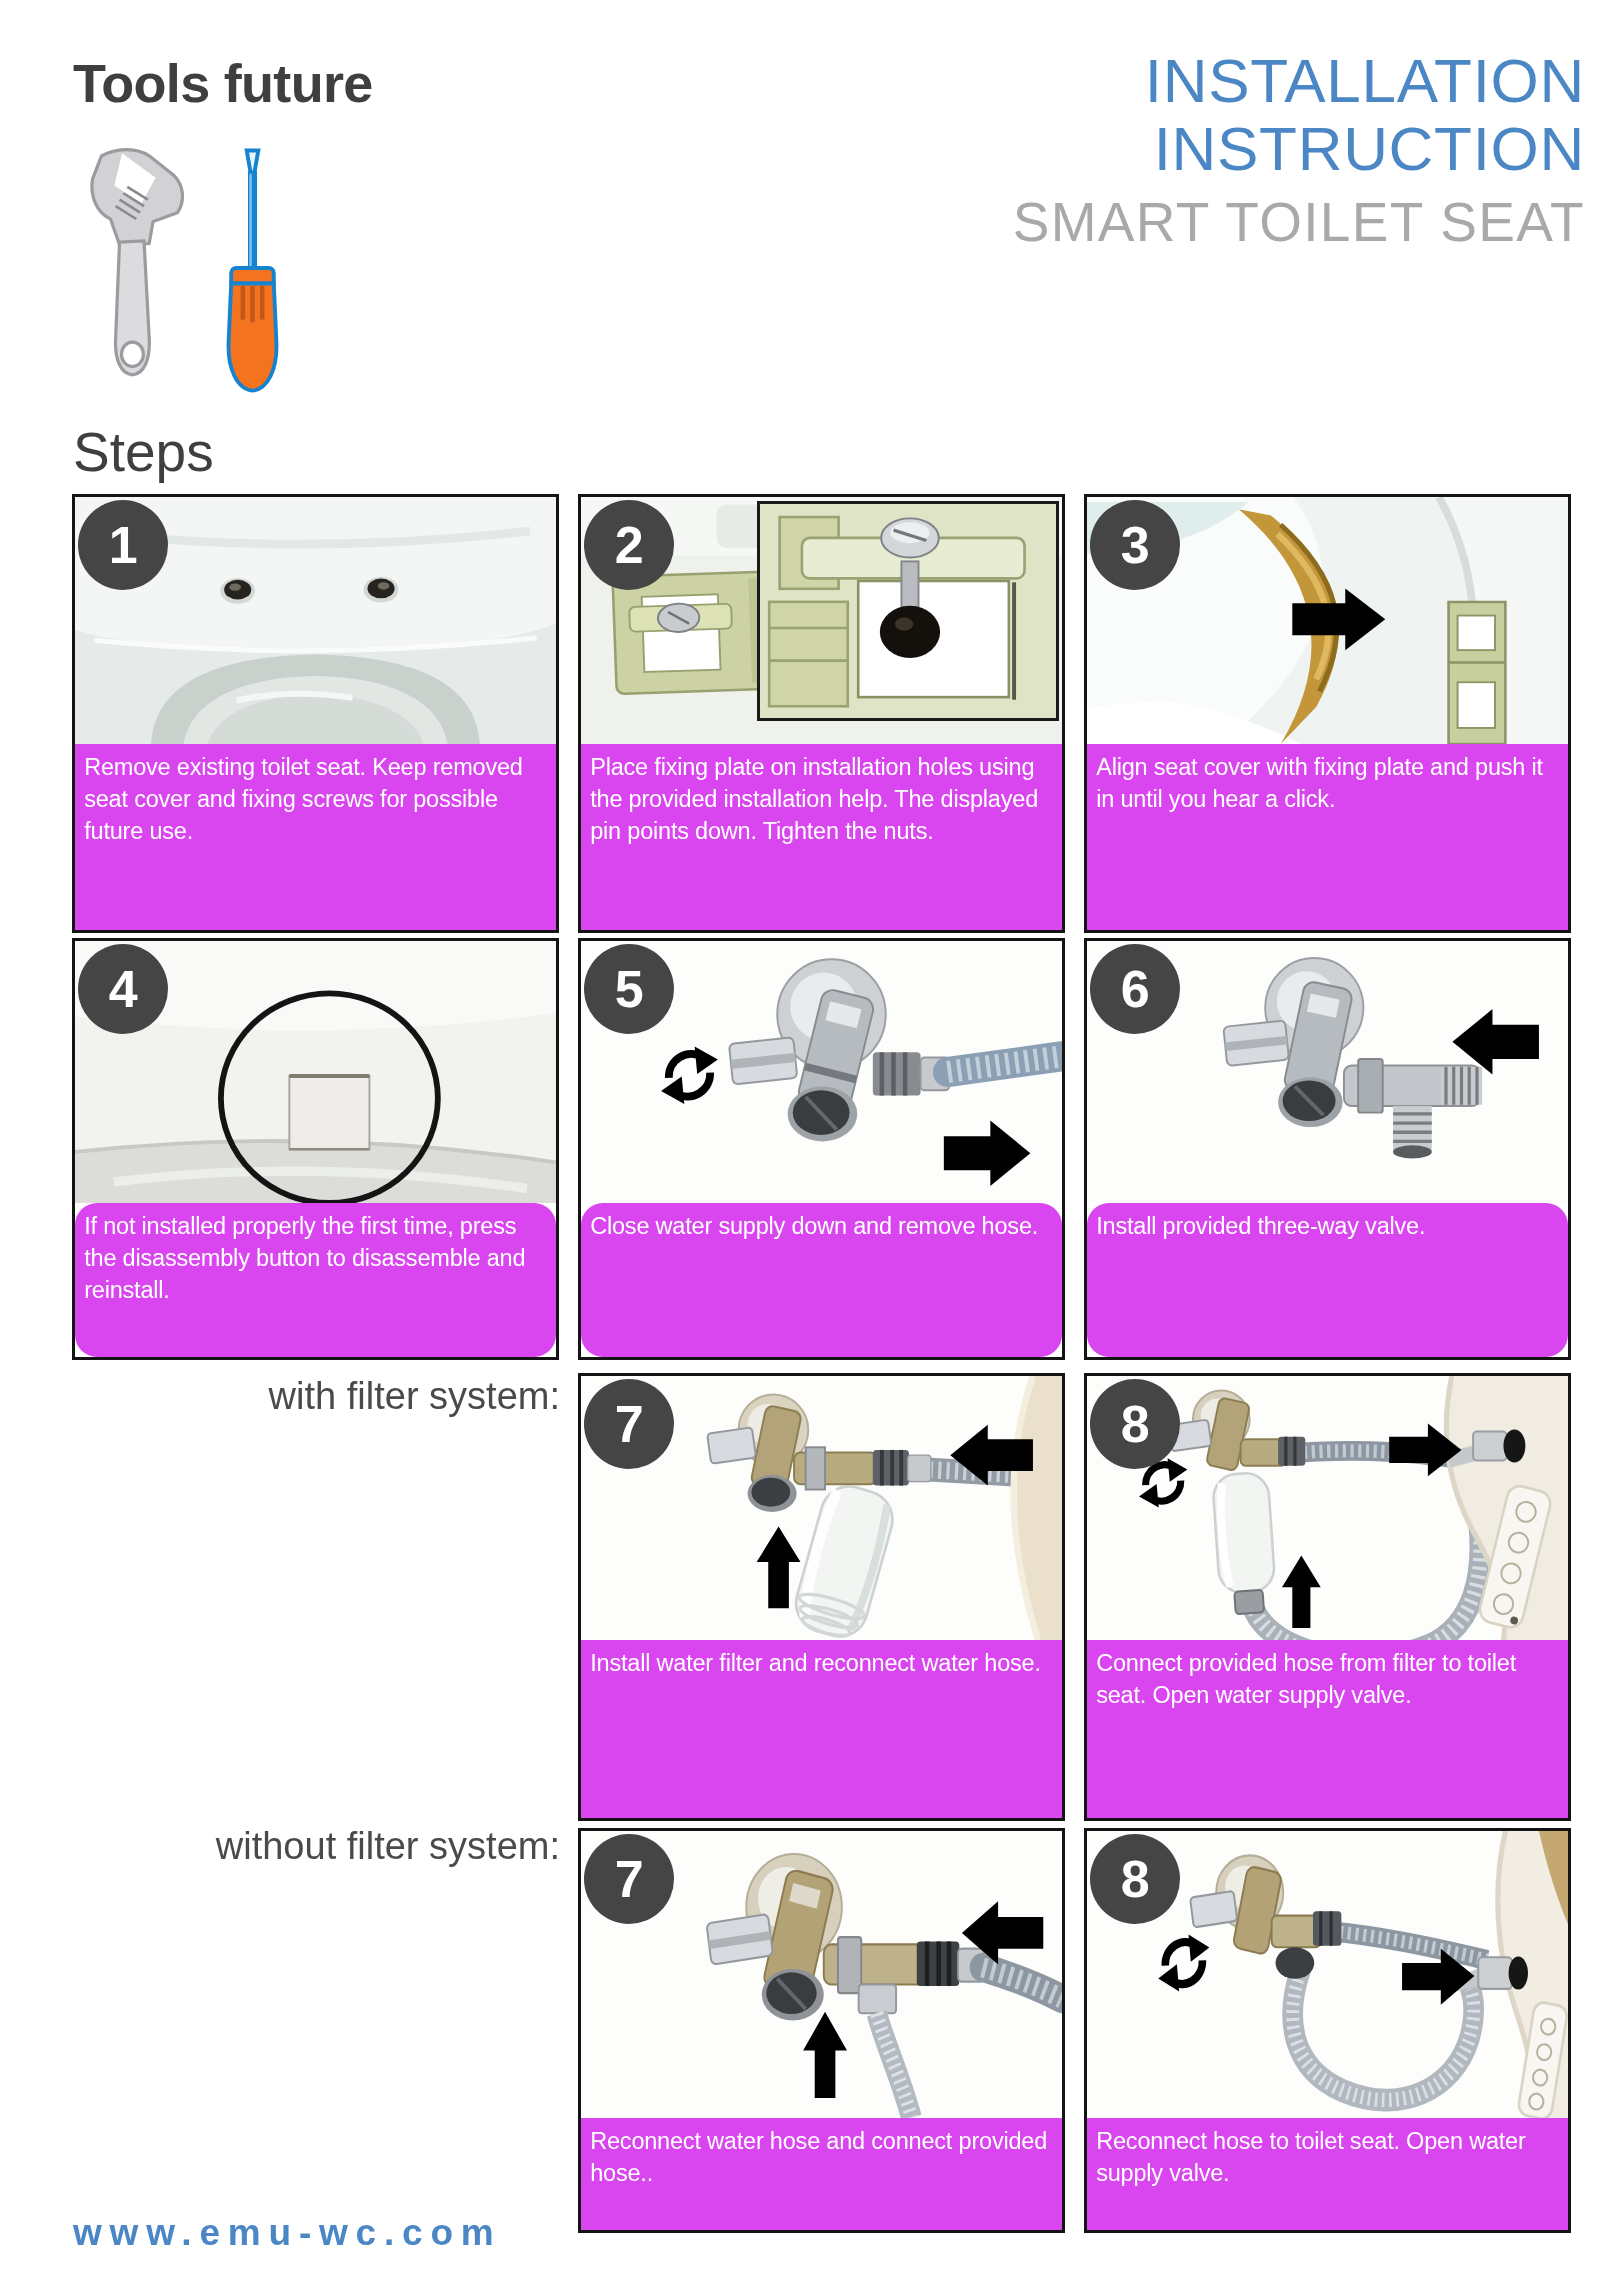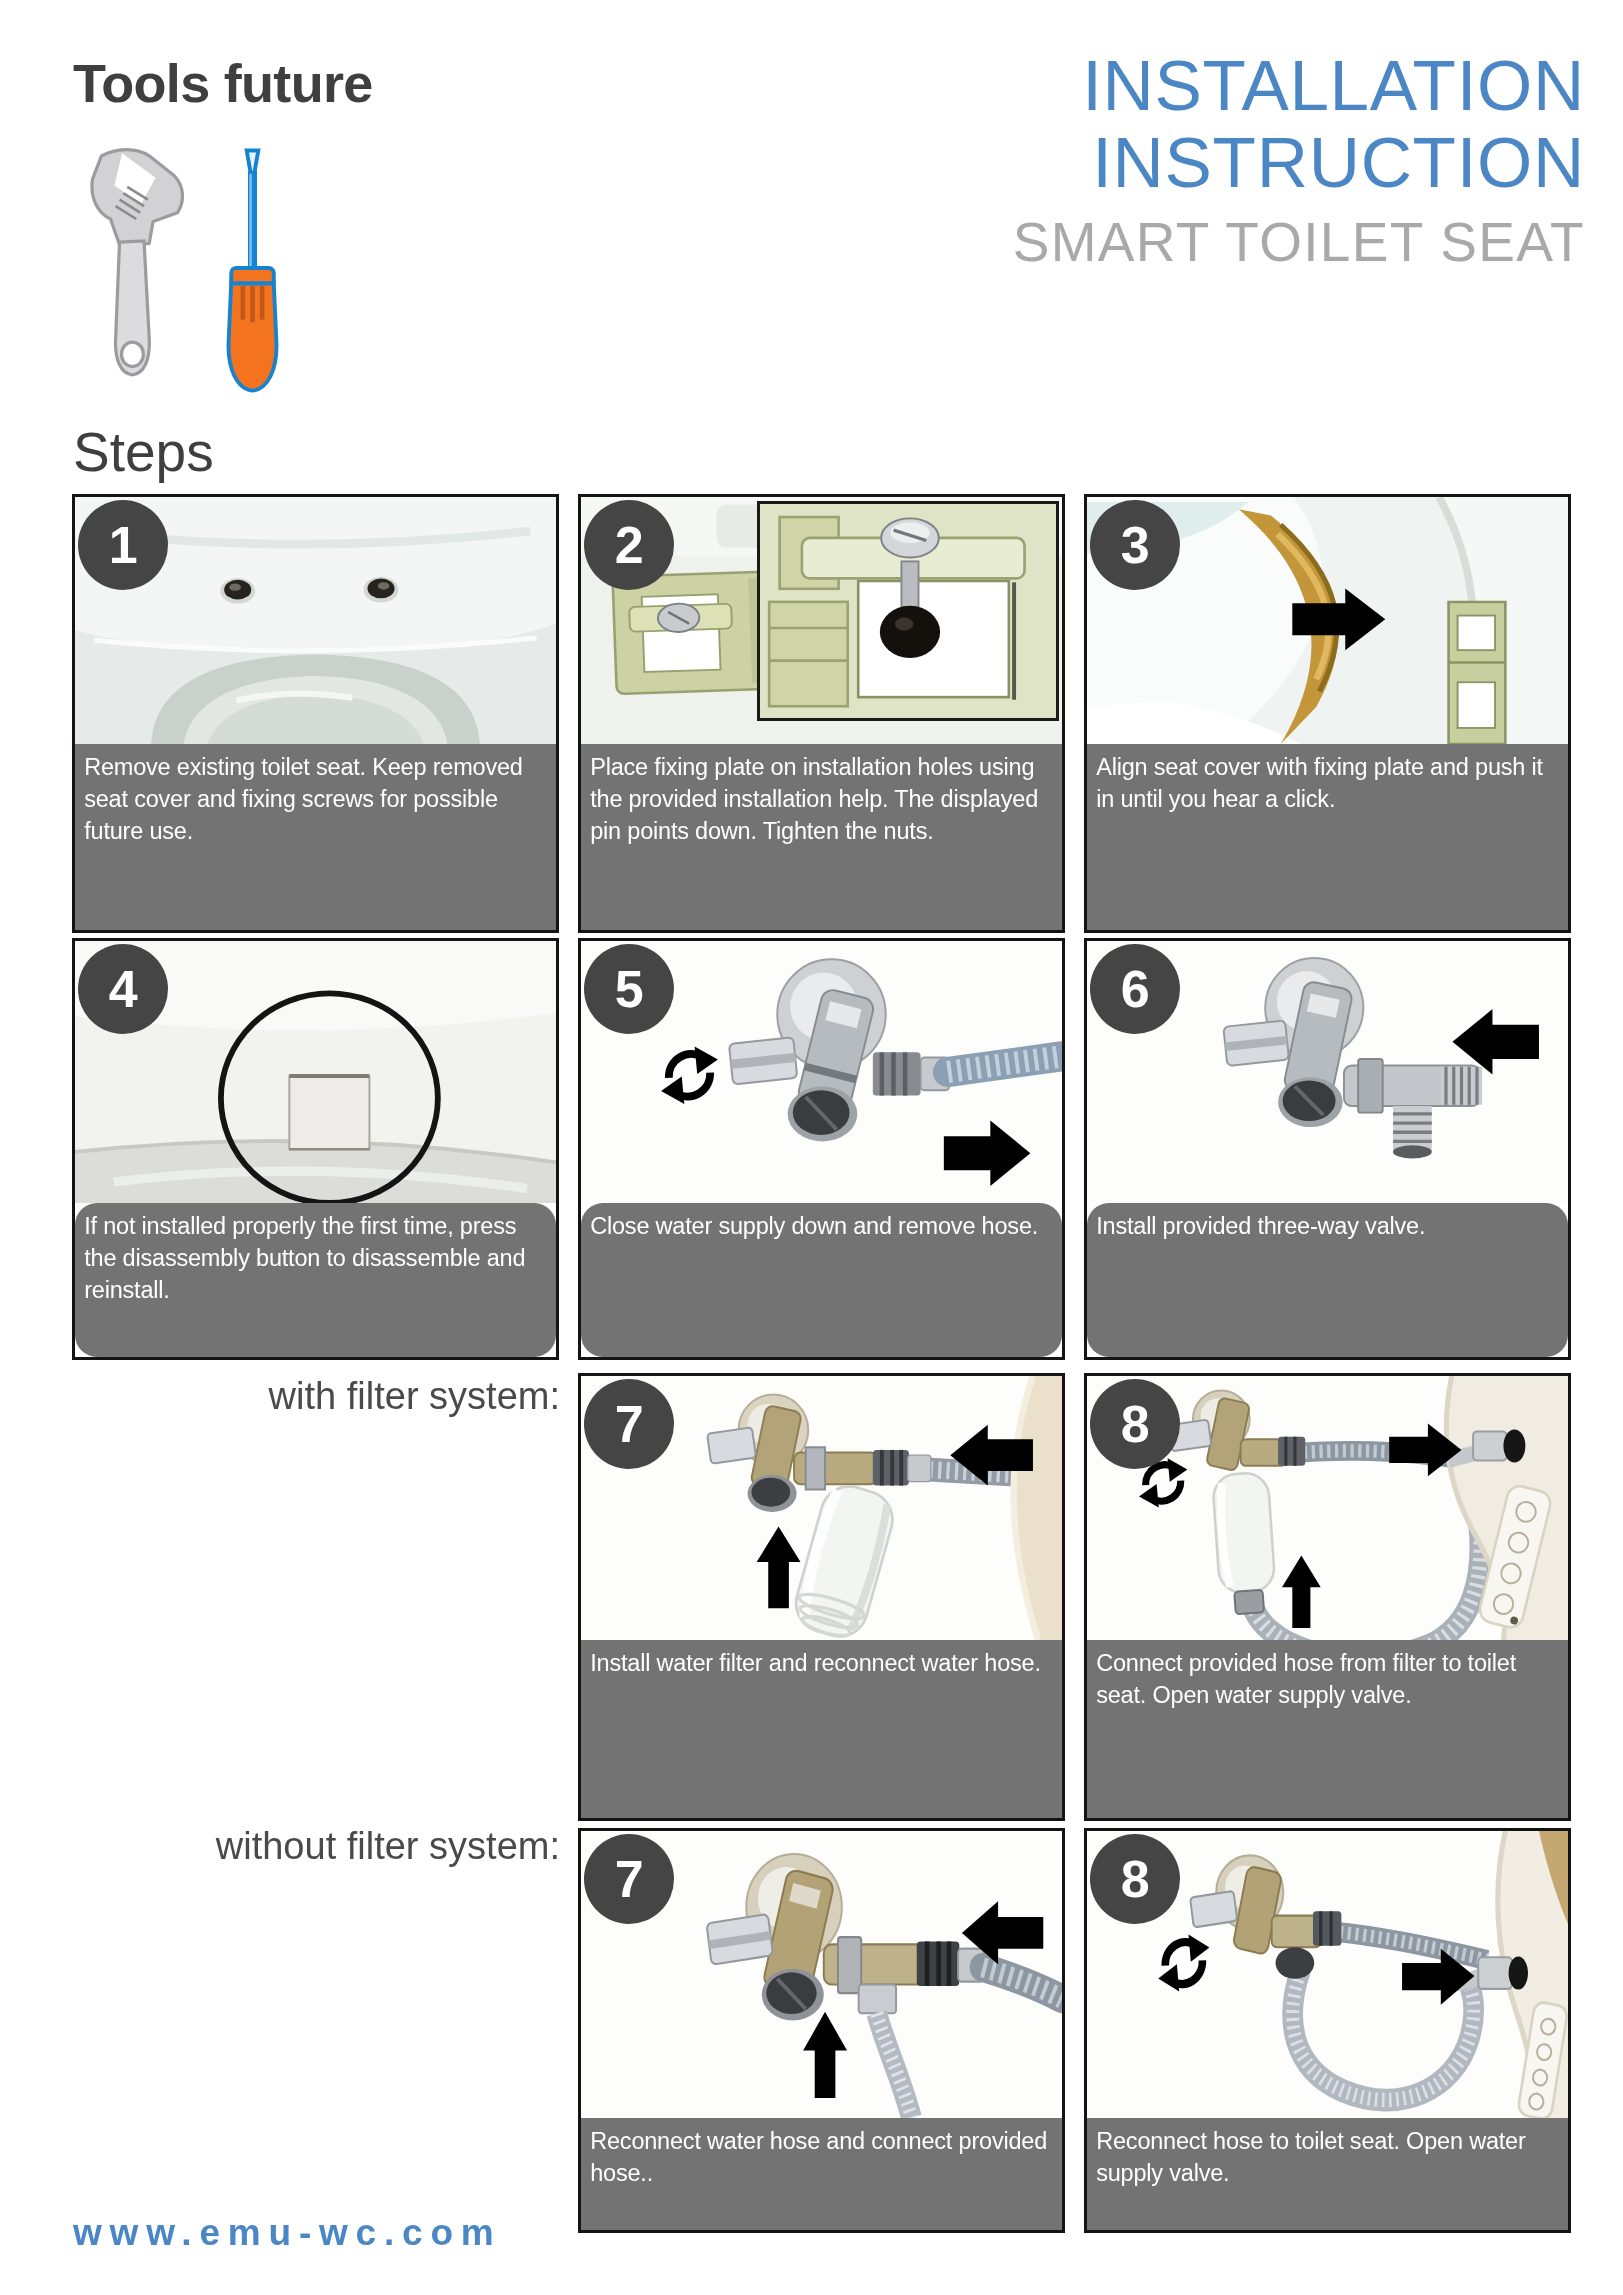--- a/index.html
+++ b/index.html
@@ -6,35 +6,35 @@
   * { margin:0; padding:0; box-sizing:border-box; }
   html,body { background:#ffffff; }
   body { font-family:"Liberation Sans", sans-serif; }
   .page { position:relative; width:1623px; height:2295px; background:#ffffff; overflow:hidden; }
 
   
   .tools-title { position:absolute; left:73px; top:52px; font-size:54px; font-weight:700; color:#3f3f3f; letter-spacing:-0.7px; }
   .tool-icons { position:absolute; left:77px; top:145px; display:flex; gap:23.5px; height:255px; }
   .tool-icons svg { height:255px; }
   .title-block { position:absolute; top:47px; right:38px; text-align:right; }
-  .main-title { font-size:71px; line-height:1.09; font-weight:400; color:#4b86c5; letter-spacing:0.7px; }
+  .main-title { font-size:62px; line-height:1.09; font-weight:400; color:#4b86c5; letter-spacing:0.7px; }
   .subtitle { font-size:55px; color:#a9a9a9; margin-top:7.8px; letter-spacing:1.3px; }
 
   .steps-heading { position:absolute; left:73px; top:420px; font-size:55px; font-weight:400; color:#3f3f3f; }
 
   
   .card { position:absolute; width:487px; background:#ffffff; border:3.3px solid #141414; display:flex; flex-direction:column; }
   .c1 { left:72px; } .c2 { left:578px; } .c3 { left:1084px; }
   .r1 { top:494px;  height:439px; }
   .r2 { top:938px; height:422px; }
   .r3 { top:1373px; height:448px; }
   .r4 { top:1828px; height:405px; }
   .photo { position:relative; flex:1 1 auto; overflow:hidden; background:#fdfdfc; }
   .photo > svg.scene { position:absolute; inset:0; width:100%; height:100%; }
-  .caption { flex:0 0 auto; background:#737373; color:#ffffff; font-size:23.5px; letter-spacing:-0.2px;
+  .caption { flex:0 0 auto; background:#d946ef; color:#ffffff; font-size:23.5px; letter-spacing:-0.2px;
              line-height:1.38; padding:6.5px 11.8px 0 9.2px; }
   .r1 .caption { height:186px; }
   .r2 .caption { height:154px;border-radius:22px; }
   .r3 .caption { height:178px; }
   .r4 .caption { height:112px; }
 
   .badge { position:absolute; top:3.3px; left:3.3px; width:90px; height:90px; border-radius:50%;
            background:#454545; color:#ffffff; font-size:52px; font-weight:700;
            display:flex; align-items:center; justify-content:center; z-index:4; }
 

